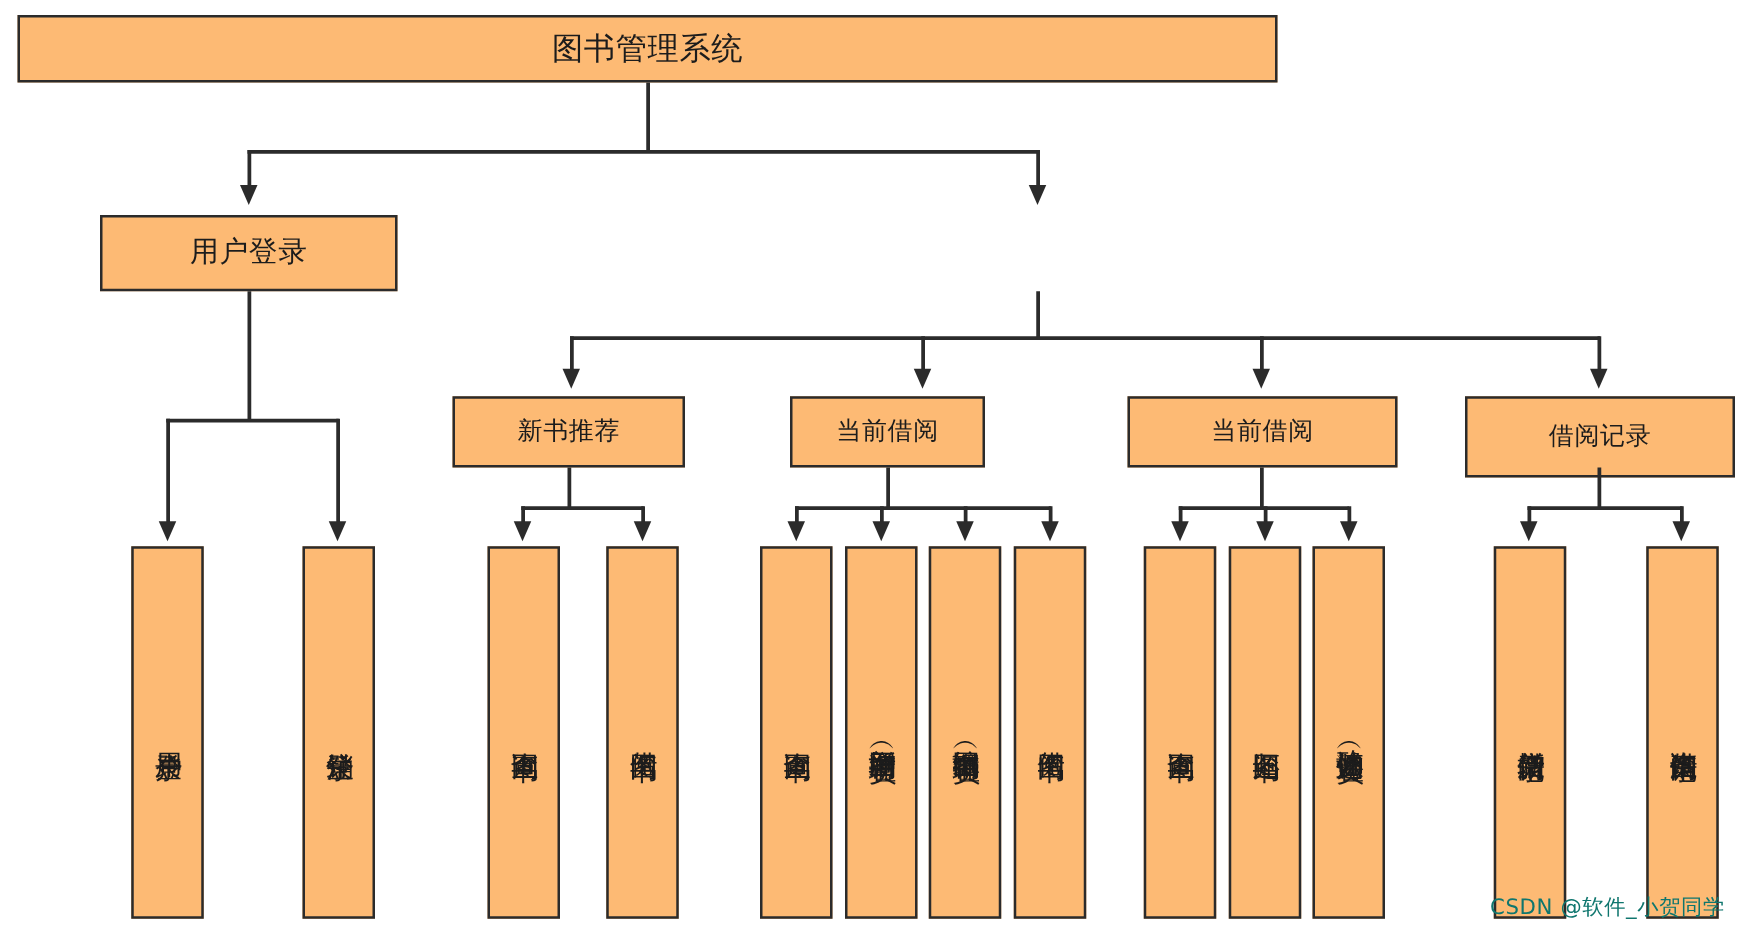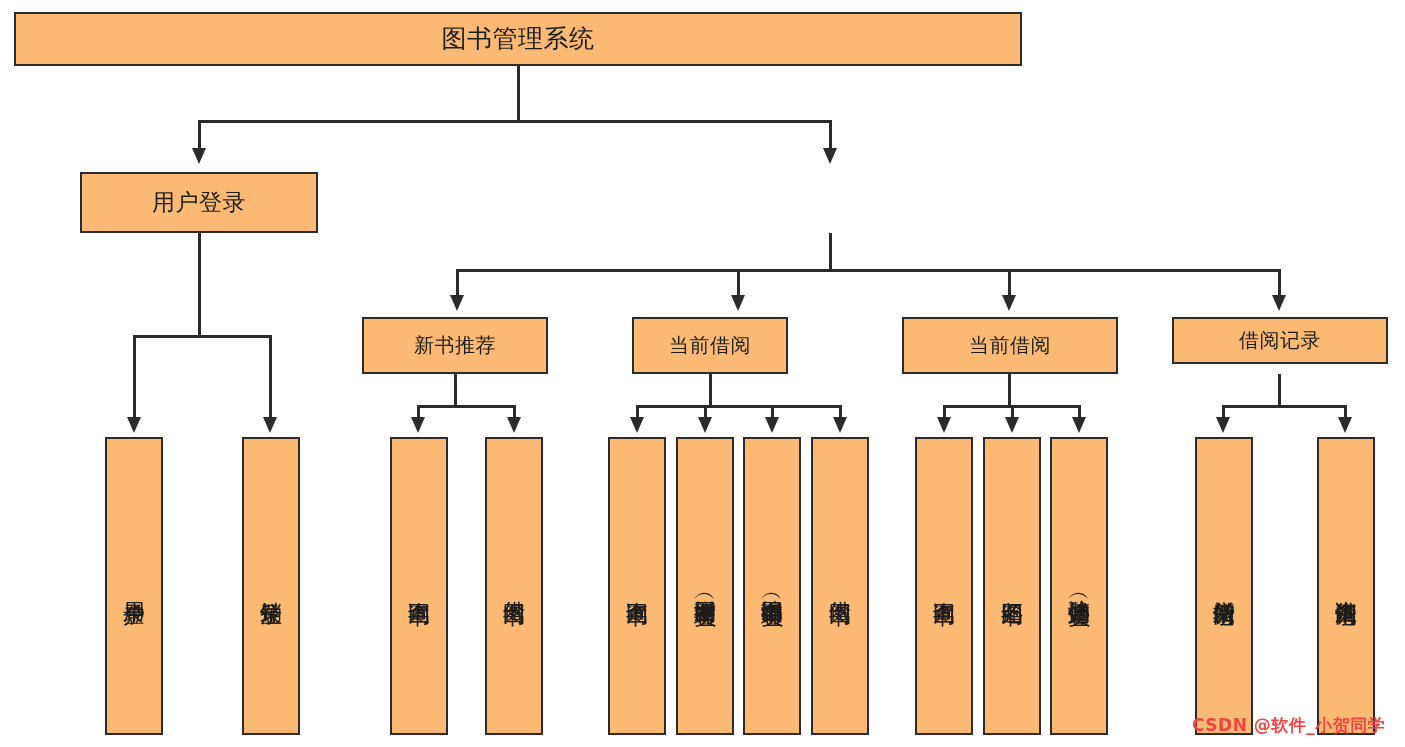--- a/index.html
+++ b/index.html
@@ -58,25 +58,24 @@
   .arrow {
     position: absolute;
     width: 0;
     height: 0;
     border-left: 7.5px solid transparent;
     border-right: 7.5px solid transparent;
     border-top: 16px solid #2b2b2b;
   }
   .watermark {
     position: absolute;
-    color: #ef4444;
+    color: #0f766e;
     font-size: 17px;
     letter-spacing: 0.5px;
     white-space: nowrap;
-    font-weight: bold;
   }
 </style>
 </head>
 <body>
 
 <div id="canvas">
 
   <div class="node node-root" style="left:14px; top:12px; width:1008px; height:54px;">
     <span class="label">图书管理系统</span>
   </div>
@@ -91,21 +90,21 @@
   </div>
 
   <div class="node node-l2" style="left:632px; top:317px; width:156px; height:57px;">
     <span class="label">当前借阅</span>
   </div>
 
   <div class="node node-l2" style="left:902px; top:317px; width:216px; height:57px;">
     <span class="label">当前借阅</span>
   </div>
 
-  <div class="node node-l2" style="left:1172px; top:317px; width:216px; height:47px;">
+  <div class="node node-l2" style="left:1172px; top:317px; width:216px; height:65px;">
     <span class="label">借阅记录</span>
   </div>
 
   <div class="node node-leaf" style="left:105px; top:437px; width:58px; height:298px;">
     <span class="label">用户登录</span>
   </div>
   <div class="node node-leaf" style="left:242px; top:437px; width:58px; height:298px;">
     <span class="label">注销登录</span>
   </div>
   <div class="node node-leaf" style="left:390px; top:437px; width:58px; height:298px;">

